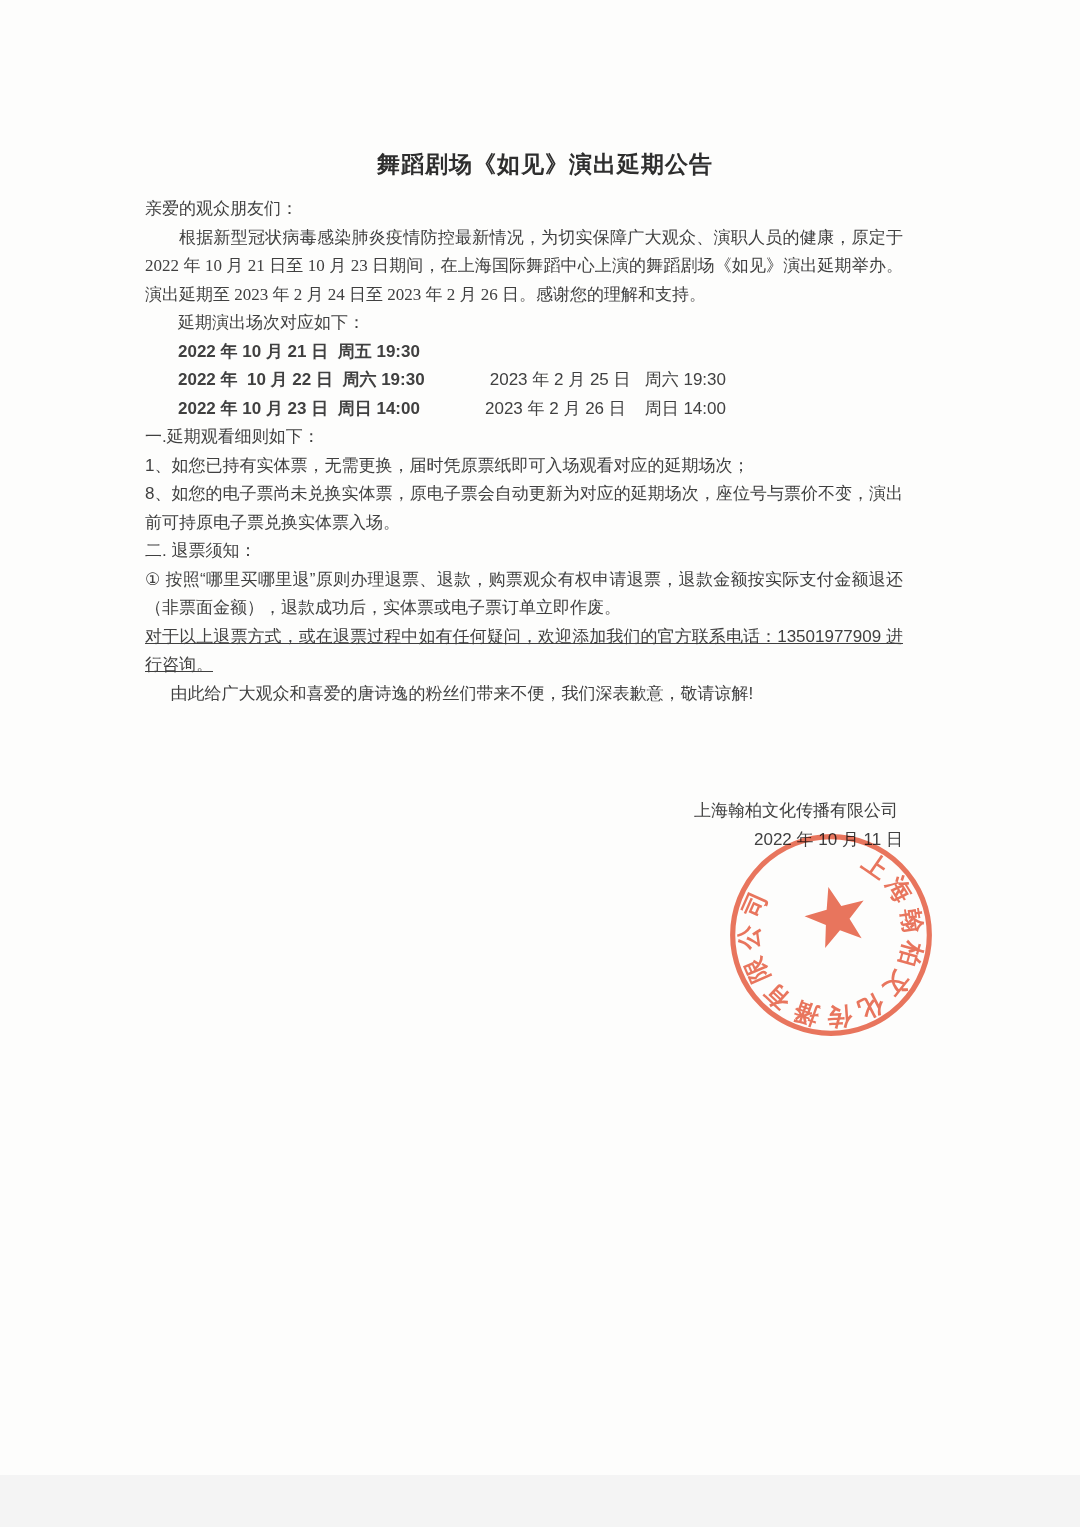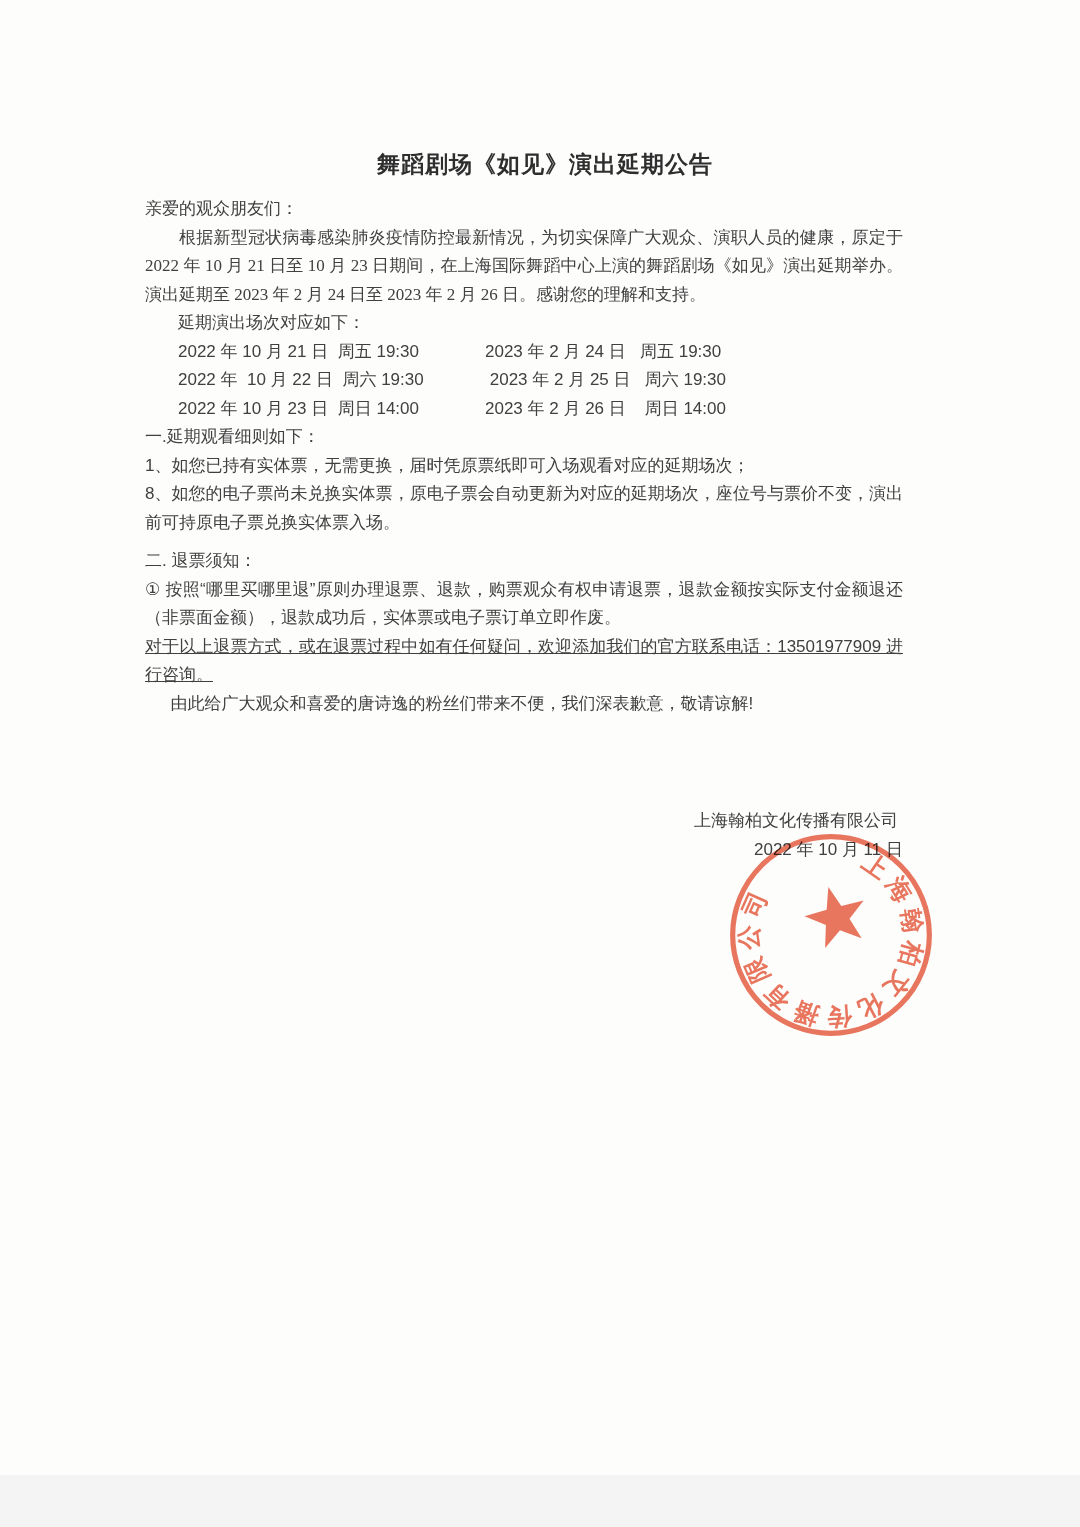--- a/index.html
+++ b/index.html
@@ -38,23 +38,23 @@
     margin-top:7px;
     text-indent:2em;
     text-align:justify;
     font-family:Liberation Serif, serif;
   }
   .schedule {
     padding-left:33px;
   }
   .sched-row { display:flex; }
   .sched-cell { white-space:pre-wrap; }
-  .sched-cell.col1 { width:307px; flex:0 0 307px; }
+  .sched-cell.col1 { width:307px; flex:0 0 307px;font-weight:bold; }
   .section-heading { margin-top:28px; }
-  .section-heading.flush { margin-top:10px; }
+  .section-heading.flush { margin-top:0; }
   .body-item { text-align:justify; }
   .contact {
     margin-top:28px;
     text-align:justify;
     text-decoration:underline;
   }
   .apology { text-indent:1.5em; }
   .signature {
     margin-top:89px;
     text-align:right;
@@ -86,21 +86,20 @@
     <h1 class="doc-title">舞蹈剧场《如见》演出延期公告</h1>
 
     <p class="salutation">亲爱的观众朋友们：</p>
 
     <p class="intro">根据新型冠状病毒感染肺炎疫情防控最新情况，为切实保障广大观众、演职人员的健康，原定于 2022 年 10 月 21 日至 10 月 23 日期间，在上海国际舞蹈中心上演的舞蹈剧场《如见》演出延期举办。演出延期至 2023 年 2 月 24 日至 2023 年 2 月 26 日。感谢您的理解和支持。</p>
 
     <div class="schedule">
       <p class="sched-heading">延期演出场次对应如下：</p>
       <div class="sched-row">
         <span class="sched-cell col1">2022 年 10 月 21 日  周五 19:30</span>
-        <span class="sched-cell col2">2023 年 2 月 24 日   周五 19:30</span>
       </div>
       <div class="sched-row">
         <span class="sched-cell col1">2022 年  10 月 22 日  周六 19:30</span>
         <span class="sched-cell col2"> 2023 年 2 月 25 日   周六 19:30</span>
       </div>
       <div class="sched-row">
         <span class="sched-cell col1">2022 年 10 月 23 日  周日 14:00</span>
         <span class="sched-cell col2">2023 年 2 月 26 日    周日 14:00</span>
       </div>
     </div>

